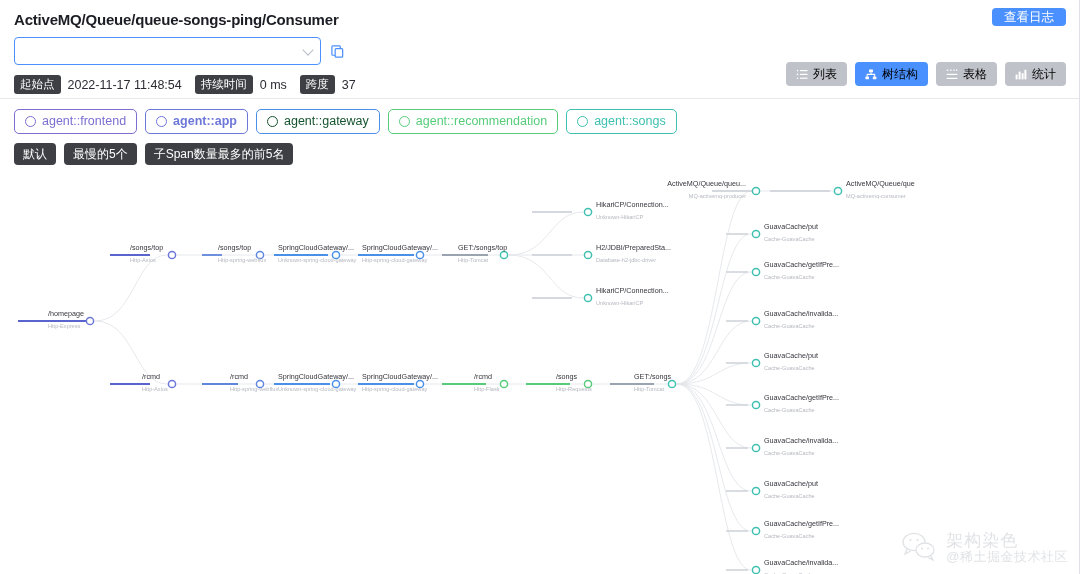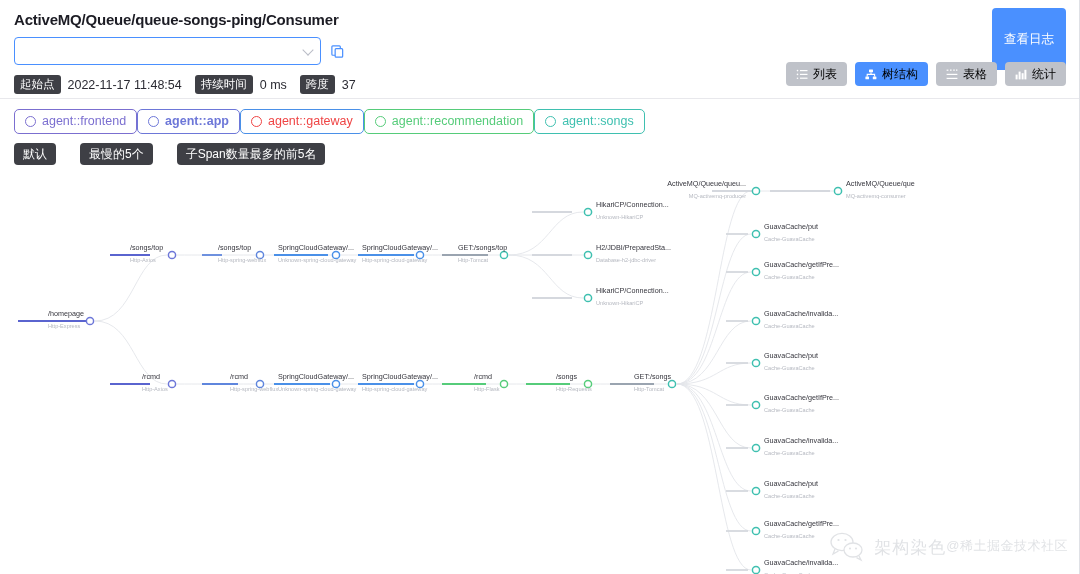--- a/index.html
+++ b/index.html
@@ -23,21 +23,21 @@
   .title {
     font-size: 15px; font-weight: bold; color: #1c1c24;
     letter-spacing: -0.2px; line-height: 20px;
     margin: 2px 0 7px 0;
   }
   .log-btn {
     position: absolute; right: 14px; top: 8px;
     background: #4a90ff; color: #fff;
     border: none; border-radius: 4px;
     font-size: 12.5px; font-family: inherit;
-    padding: 24px 12px; cursor: pointer;
+    padding: 2px 12px; cursor: pointer;
     line-height: 14px;
   }
   .trace-row { display: flex; align-items: center; gap: 9px; }
   .trace-select {
     position: relative;
     width: 307px; height: 28px;
     border: 1px solid #4a90ff; border-radius: 4px;
     background: #fff; display: flex; align-items: center;
     padding: 0 26px 0 9px;
   }
@@ -70,33 +70,33 @@
     background: #bfc2c9; color: #000000;
     border: none; border-radius: 4px;
     font-size: 12px; font-family: inherit;
     padding: 5px 10px; cursor: pointer; line-height: 14px;
   }
   .view-tab.active { background: #4a90ff; }
   .view-tab svg { display: block; }
 
   
   .filters { padding: 10px 14px 0 14px; }
-  .chip-row { display: flex; gap: 0; flex-wrap: nowrap; }
+  .chip-row { display: flex; gap: 8px; flex-wrap: nowrap; }
   .agent-chip {
     display: flex; align-items: center; gap: 6px;
     border: 1px solid; border-radius: 5px;
     background: #fff; font-size: 12.5px;
     padding: 4px 10px; line-height: 15px;
     cursor: pointer; white-space: nowrap;
   }
   .agent-chip .ring {
     width: 11px; height: 11px; border-radius: 50%;
     border: 1.6px solid currentColor; flex: none;
   }
-  .preset-row { display: flex; gap: 24px; margin-top: 9px; }
+  .preset-row { display: flex; gap: 8px; margin-top: 9px; }
   .preset-chip {
     background: #3e3f45; color: #fff;
     border: none; border-radius: 4px;
     font-size: 12px; font-family: inherit;
     padding: 4px 9px; line-height: 14px; cursor: pointer;
     white-space: nowrap;
   }
 
   
   .graph-wrap {
@@ -113,21 +113,21 @@
     font-size: 5.6px; fill: #b5b8c0;
     font-family: "Liberation Sans", sans-serif;
   }
 
   
   .watermark {
     position: absolute; right: 12px; bottom: 8px;
     display: flex; align-items: center; gap: 6px;
     opacity: 0.30; pointer-events: none;
   }
-  .wm-text { display: flex; flex-direction: row; line-height: 1.05; }
+  .wm-text { display: flex; flex-direction: column; line-height: 1.05; }
   .wm-l1 { font-size: 17px; color: #9aa0aa; letter-spacing: 1px; }
   .wm-l2 { font-size: 13px; color: #9aa0aa; letter-spacing: 0.5px; }
 
   .right-border {
     position: absolute; right: 0; top: 0; width: 1px; height: 574px;
     background: #dfe1e6;
   }
 </style>
 </head>
 <body>
@@ -215,21 +215,21 @@
   <div class="filters">
     <div class="chip-row" id="agent-row">
         <button class="agent-chip" style="color: rgb(123, 111, 208); border-color: rgb(123, 111, 208);">
           <span class="ring"></span>
           <span>agent::frontend</span>
         </button>
         <button class="agent-chip" style="color: rgb(109, 119, 216); border-color: rgb(109, 119, 216); font-weight: bold;">
           <span class="ring"></span>
           <span>agent::app</span>
         </button>
-        <button class="agent-chip" style="color: #ef4444; border-color: rgb(74, 144, 232); text-align: right;">
+        <button class="agent-chip" style="color: #14532d; border-color: rgb(74, 144, 232); text-align: right;">
           <span class="ring"></span>
           <span>agent::gateway</span>
         </button>
         <button class="agent-chip" style="color: rgb(86, 204, 122); border-color: rgb(86, 204, 122);">
           <span class="ring"></span>
           <span>agent::recommendation</span>
         </button>
         <button class="agent-chip" style="color: rgb(63, 192, 176); border-color: rgb(63, 192, 176);">
           <span class="ring"></span>
           <span>agent::songs</span>

